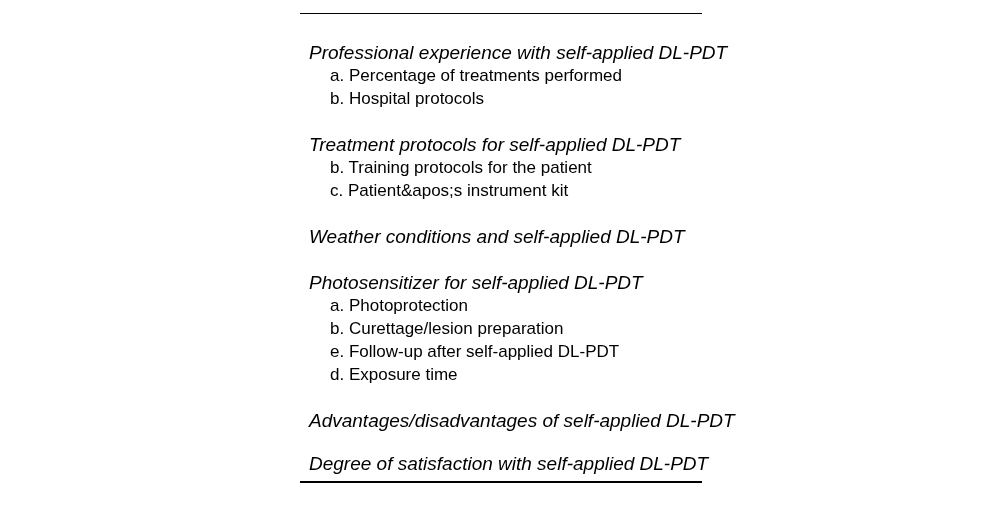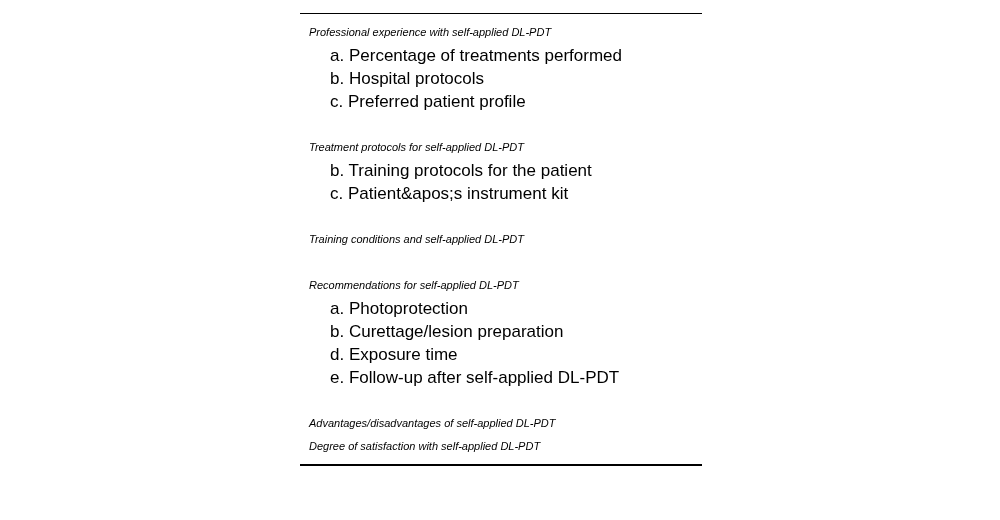--- a/index.html
+++ b/index.html
@@ -45,24 +45,25 @@
   .section + .section {
     margin-top: 23px;
   }
   
   .section.tight {
     margin-top: 0;
   }
 
   .section-heading {
     font-style: italic;
-    font-size: 11px;
+    font-size: 19px;
     line-height: 23px;
     padding-left: 9px;
     white-space: nowrap;
+    margin-top: 20px;
   }
 
   .sub-items {
     margin: 0;
     padding: 0;
     list-style: none;
   }
 
   .sub-item {
     font-size: 17px;
@@ -81,40 +82,39 @@
 </head>
 <body>
 
 <div class="outline-table">
   <ul class="sections">
       <li class="section">
         <div class="section-heading">Professional experience with self-applied DL-PDT</div>
         <ul class="sub-items">
           <li class="sub-item"><span class="marker">a.</span> <span class="sub-label">Percentage of treatments performed</span></li>
           <li class="sub-item"><span class="marker">b.</span> <span class="sub-label">Hospital protocols</span></li>
-          <li class="sub-item"><span class="marker">c.</span> <span class="sub-label">Preferred patient profile</span></li>
         </ul>
       </li>
       <li class="section">
         <div class="section-heading">Treatment protocols for self-applied DL-PDT</div>
         <ul class="sub-items">
           <li class="sub-item"><span class="marker">b.</span> <span class="sub-label">Training protocols for the patient</span></li>
           <li class="sub-item"><span class="marker">c.</span> <span class="sub-label">Patient&amp;apos;s instrument kit</span></li>
         </ul>
       </li>
       <li class="section">
-        <div class="section-heading">Training conditions and self-applied DL-PDT</div>
+        <div class="section-heading">Weather conditions and self-applied DL-PDT</div>
       </li>
       <li class="section">
-        <div class="section-heading">Recommendations for self-applied DL-PDT</div>
+        <div class="section-heading">Photosensitizer for self-applied DL-PDT</div>
         <ul class="sub-items">
           <li class="sub-item"><span class="marker">a.</span> <span class="sub-label">Photoprotection</span></li>
           <li class="sub-item"><span class="marker">b.</span> <span class="sub-label">Curettage/lesion preparation</span></li>
+          <li class="sub-item"><span class="marker">e.</span> <span class="sub-label">Follow-up after self-applied DL-PDT</span></li>
           <li class="sub-item"><span class="marker">d.</span> <span class="sub-label">Exposure time</span></li>
-          <li class="sub-item"><span class="marker">e.</span> <span class="sub-label">Follow-up after self-applied DL-PDT</span></li>
         </ul>
       </li>
       <li class="section">
         <div class="section-heading">Advantages/disadvantages of self-applied DL-PDT</div>
       </li>
       <li class="section tight">
         <div class="section-heading">Degree of satisfaction with self-applied DL-PDT</div>
       </li>
     </ul>
 </div>

